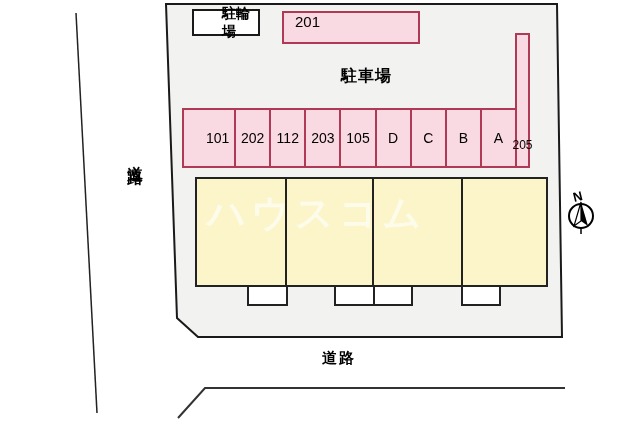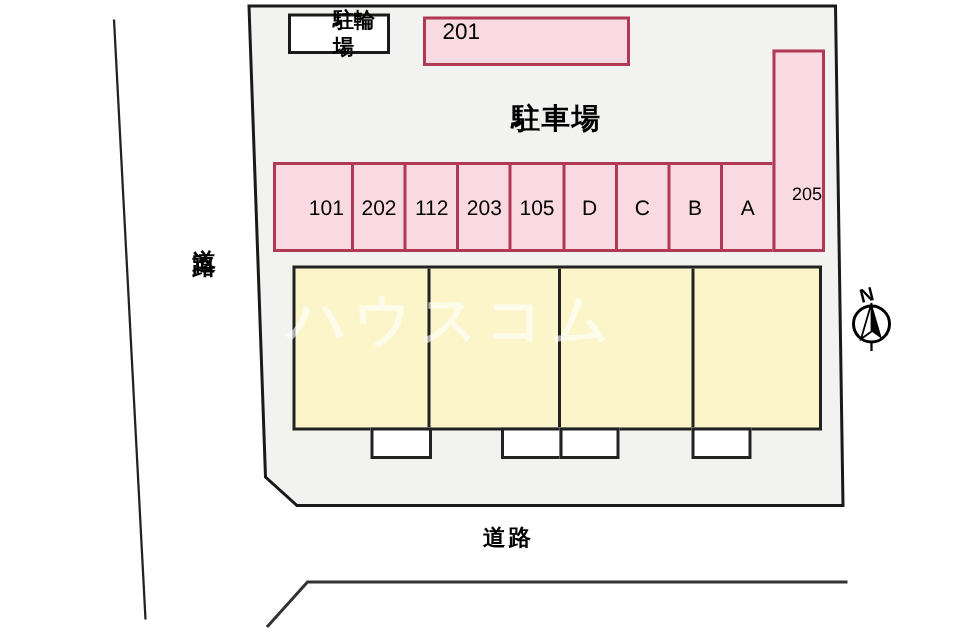--- a/index.html
+++ b/index.html
@@ -13,52 +13,52 @@
   .bike-box{
     left:192px;top:9px;width:68px;height:27px;background:#ffffff;border:2px solid #1a1a1a;
     display:flex;align-items:center;justify-content:center;font-weight:bold;font-size:14px;z-index:2;padding-left:28px;
   }
   
   .pink{background:#f9d9e2;border:2px solid #b03a55;}
   .space-201{
     left:282px;top:11px;width:138px;height:33px;display:flex;align-items:flex-start;
     padding-left:11px;font-size:15px;z-index:2;
   }
-  .lot-label{left:341px;top:66px;font-size:19px;font-weight:bold;z-index:2;letter-spacing:1px;}
+  .lot-label{left:341px;top:66px;font-size:16px;font-weight:bold;z-index:2;letter-spacing:1px;}
   .stall-row{
     left:182px;top:108px;width:335px;height:60px;display:flex;z-index:2;padding-left:17px;
   }
   .stall{
     flex:1;border-right:2px solid #b03a55;display:flex;align-items:center;justify-content:center;
     font-size:14px;white-space:nowrap;
   }
   .stall:last-child{border-right:none;}
   .space-205{
-    left:515px;top:33px;width:35px;height:135px;display:flex;flex-direction:column;
-    justify-content:flex-end;align-items:flex-end;padding-bottom:30px;font-size:12px;z-index:2;
+    left:515px;top:33px;width:15px;height:135px;display:flex;flex-direction:column;
+    justify-content:flex-end;align-items:center;padding-bottom:14px;font-size:12px;z-index:2;
   }
   
   .building{
     left:195px;top:177px;width:353px;height:110px;background:#fbf5c9;border:2px solid #222;z-index:2;
   }
   .bdiv{position:absolute;top:0;width:2px;height:100%;background:#222;}
   .porch{background:#ffffff;border:2px solid #222;z-index:3;}
   .porch1{left:247px;top:285px;width:41px;height:21px;}
   .porch2{left:334px;top:285px;width:41px;height:21px;}
   .porch3{left:373px;top:285px;width:40px;height:21px;}
   .porch4{left:461px;top:285px;width:40px;height:21px;}
   
   .road-left{
     left:124px;top:153px;writing-mode:vertical-rl;font-size:16px;font-weight:bold;
     letter-spacing:3px;z-index:2;
   }
   .road-bottom{left:322px;top:349px;font-size:15px;font-weight:bold;letter-spacing:2px;z-index:2;}
   
   .watermark{
-    left:192px;top:188px;font-size:38px;font-weight:bold;letter-spacing:5px;
+    left:207px;top:188px;font-size:38px;font-weight:bold;letter-spacing:5px;
     color:rgba(255,255,255,0.6);z-index:10;pointer-events:none;white-space:nowrap;font-family:Liberation Mono, monospace;
   }
 </style>
 </head>
 <body>
 
 <div id="stage">
 
   <svg id="lines" width="640" height="426" viewBox="0 0 640 426">
 

